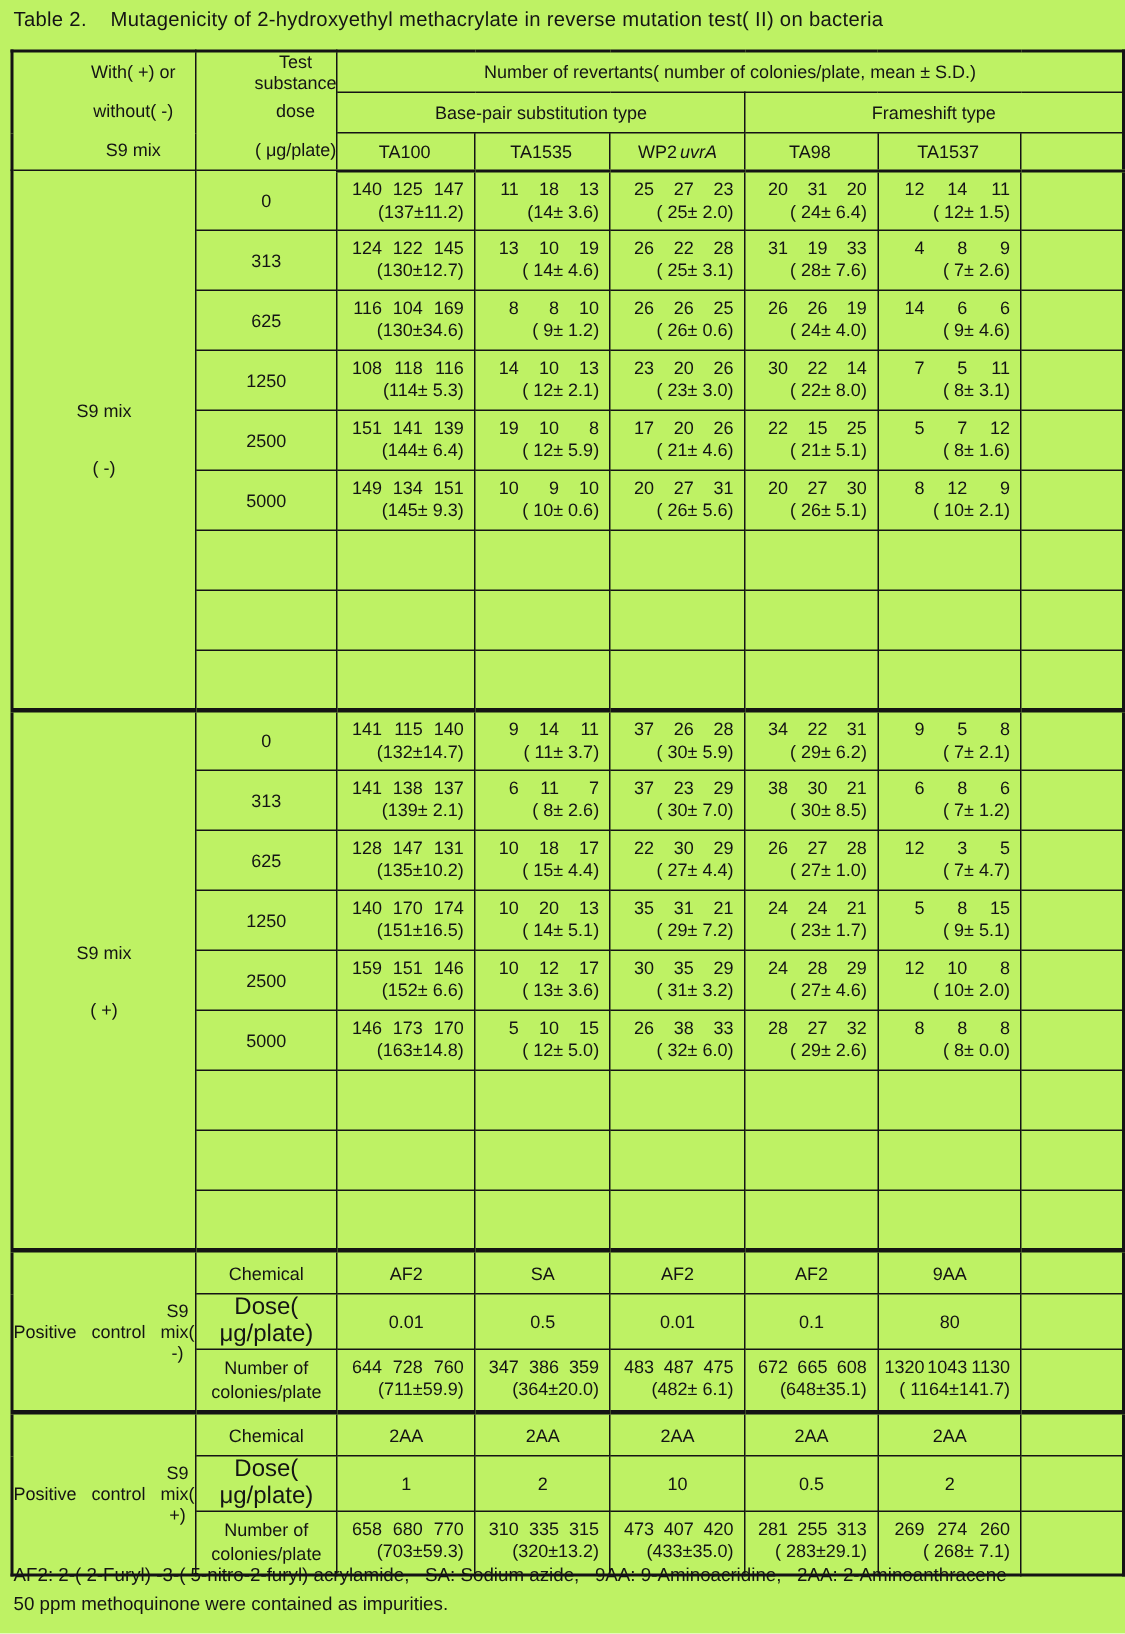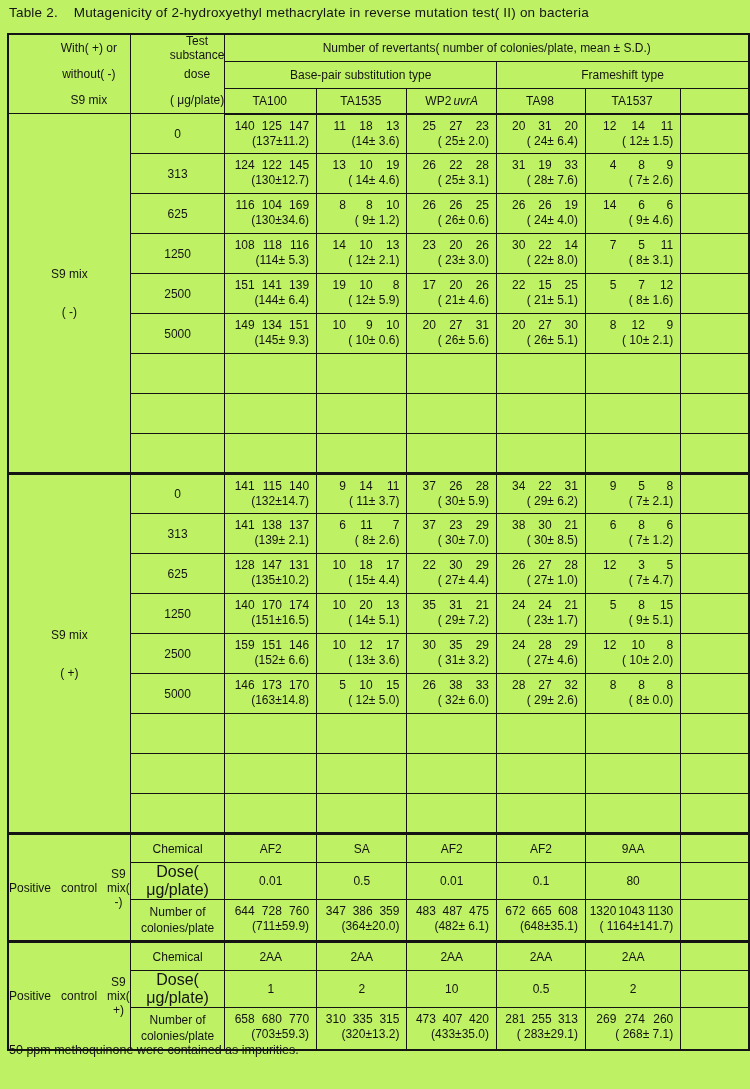--- a/index.html
+++ b/index.html
@@ -813,15 +813,16 @@
       <span>274</span>
       <span>260</span>
     </div>
     <div class="mean">( 268± 7.1)</div>
   </td>
           <td></td>
         </tr>
       </tbody>
     </table>
   <div class="footnotes">
+    <div>AF2: 2-( 2-Furyl) -3-( 5-nitro-2-furyl) acrylamide,   SA: Sodium azide,   9AA: 9-Aminoacridine,   2AA: 2-Aminoanthracene</div>
     <div>50 ppm methoquinone were contained as impurities.</div>
   </div>
 </div>
 
 </body></html>

